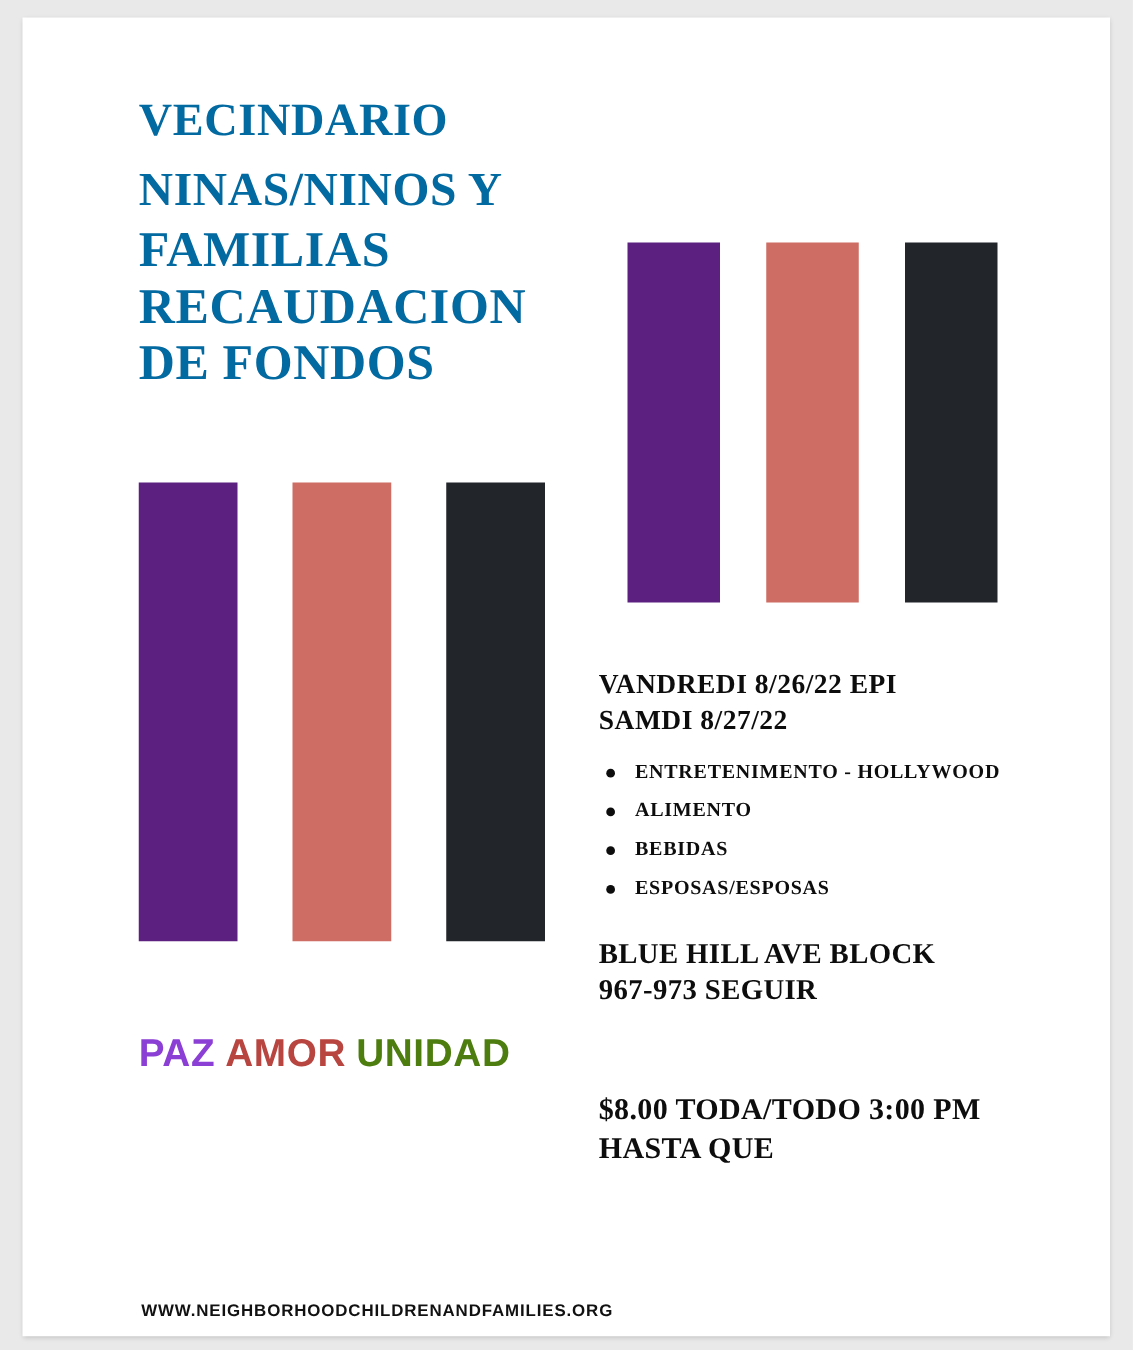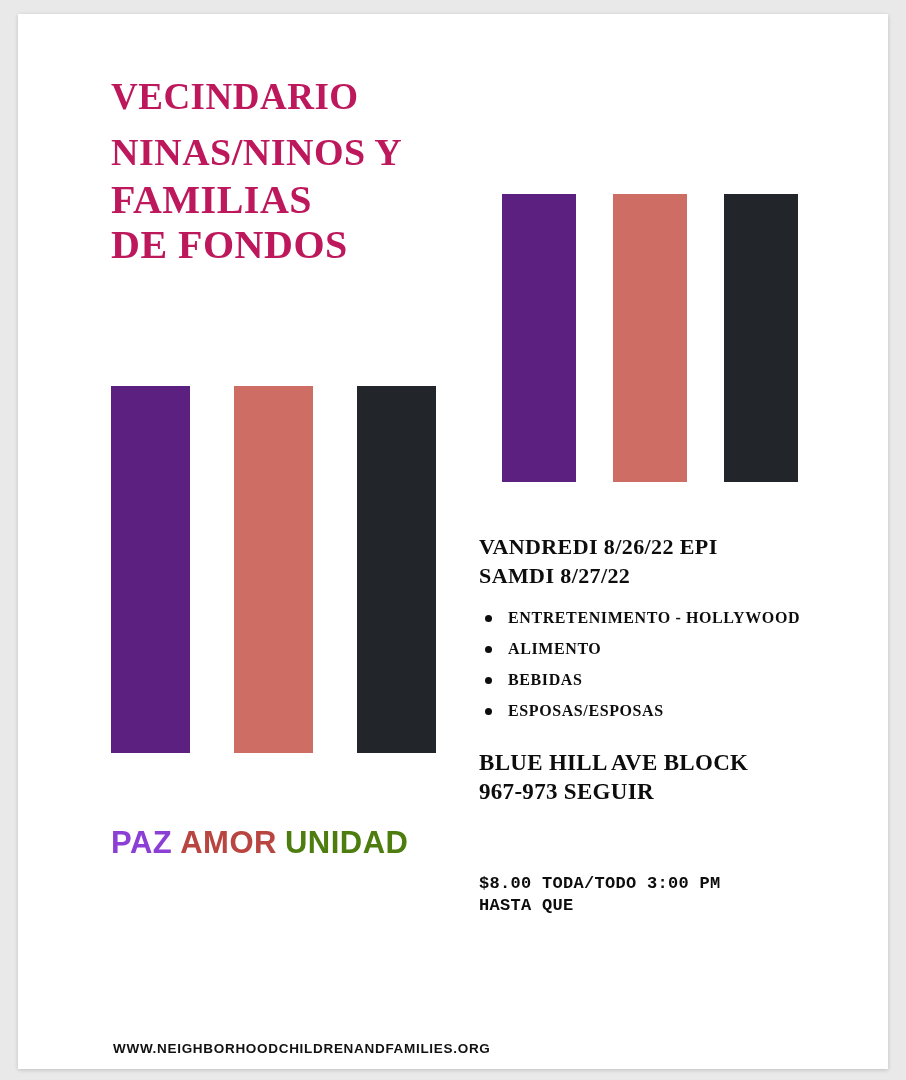--- a/index.html
+++ b/index.html
@@ -33,21 +33,21 @@
   
   .headline {
     position: absolute;
     left: 93px;
     top: 62px;
     width: 380px;
   }
   .headline .line {
     font-family: "Liberation Serif", serif;
     font-weight: bold;
-    color: #be185d;
+    color: #0369a1;
     letter-spacing: 0.5px;
     line-height: 1.12;
   }
   .line-1 { font-size: 37px; margin-bottom: 14px; }
   .line-2 { font-size: 38px; margin-bottom: 4px; }
   .line-3 { font-size: 40px; line-height: 1.22; }
 
   
   .bars {
     position: absolute;
@@ -123,23 +123,23 @@
   .address {
     margin-top: 28px;
     font-family: "Liberation Serif", serif;
     font-weight: bold;
     font-size: 23px;
     line-height: 1.3;
     letter-spacing: 0.3px;
   }
   .price {
     margin-top: 66px;
-    font-family: Liberation Mono, monospace;
-    font-weight: bold;
-    font-size: 17px;
+    font-family: Liberation Serif, serif;
+    font-weight: bold;
+    font-size: 24px;
     line-height: 1.3;
     letter-spacing: 0.3px;
   }
 
   .footer {
     position: absolute;
     left: 95px;
     top: 1027px;
     font-family: "Liberation Sans", sans-serif;
     font-weight: bold;
@@ -152,20 +152,21 @@
 </head>
 <body>
 
 <div class="page">
   <div class="sheet">
 
     <div class="headline">
       <div class="line line-1">VECINDARIO</div>
       <div class="line line-2">NINAS/NINOS Y</div>
       <div class="line line-3">FAMILIAS</div>
+      <div class="line line-3">RECAUDACION</div>
       <div class="line line-3">DE FONDOS</div>
     </div>
 
     <div class="bars bars-right">
       <span class="bar" style="background:#5b2080"></span>
       <span class="bar" style="background:#ce6d63"></span>
       <span class="bar" style="background:#22252a"></span>
     </div>
 
     <div class="bars bars-left">

